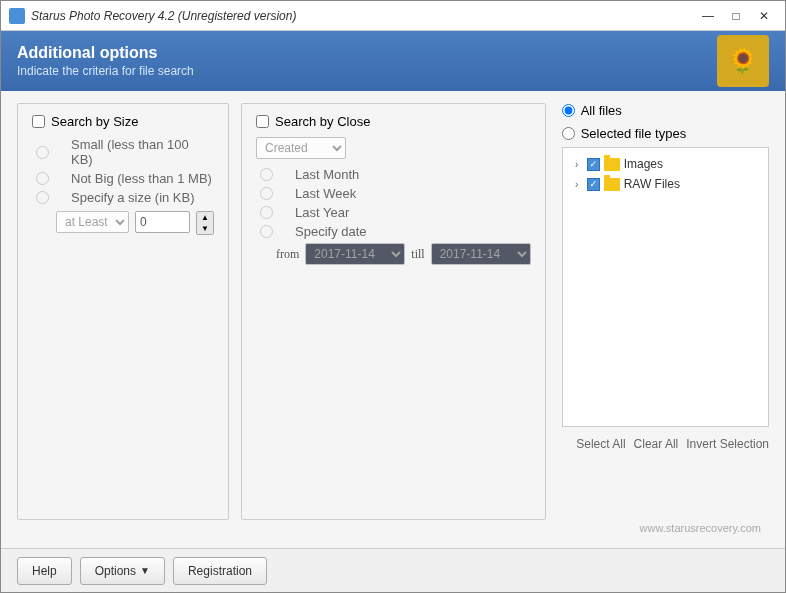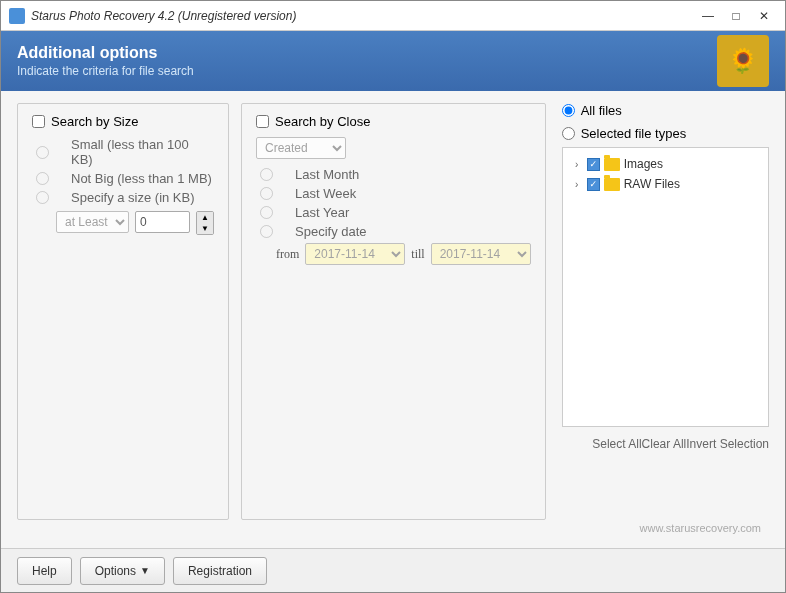--- a/index.html
+++ b/index.html
@@ -220,21 +220,21 @@
       display: flex;
       align-items: center;
       gap: 6px;
       margin-left: 20px;
       margin-top: 4px;
     }
     .date-range-select {
       height: 22px;
       font-size: 12px;
       border: 1px solid #aaa;
-      background: #fef9c3;
+      background: #0f172a;
       border-radius: 2px;
       padding: 0 4px;
       width: 100px;
     }
     .date-label-small {
       color: #555;
       font-size: 12px;
       font-family: Liberation Serif, serif;
     }
 
@@ -324,20 +324,21 @@
       border-radius: 1px 1px 0 0;
     }
     .tree-label {
       font-size: 12px;
       color: #333;
     }
 
     .file-actions {
       display: flex;
       justify-content: flex-end;
+      gap: 8px;
       margin-top: 6px;
       padding-top: 4px;
     }
     .file-action-link {
       color: #666;
       font-size: 12px;
       cursor: pointer;
       text-decoration: none;
       border: none;
       background: none;

